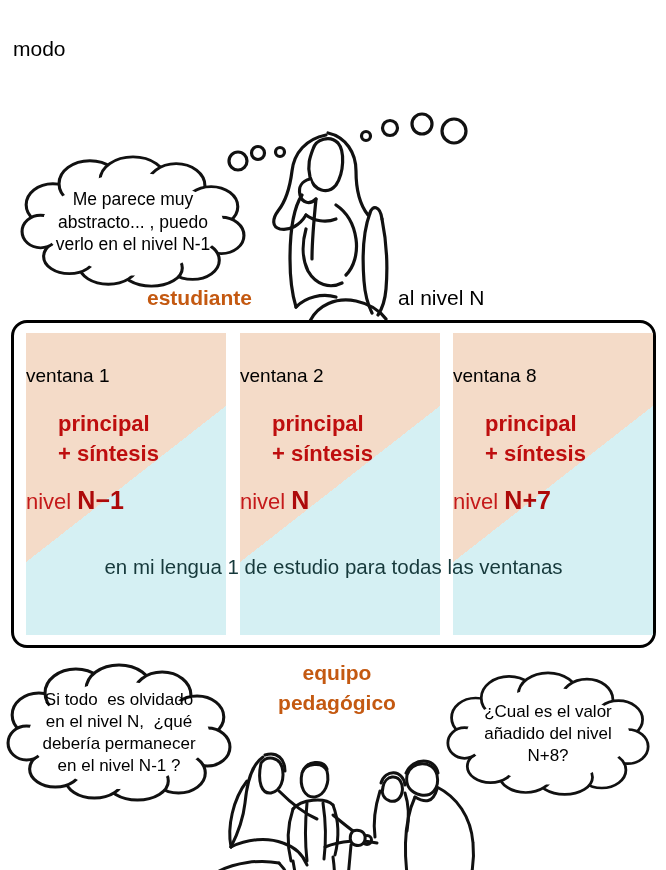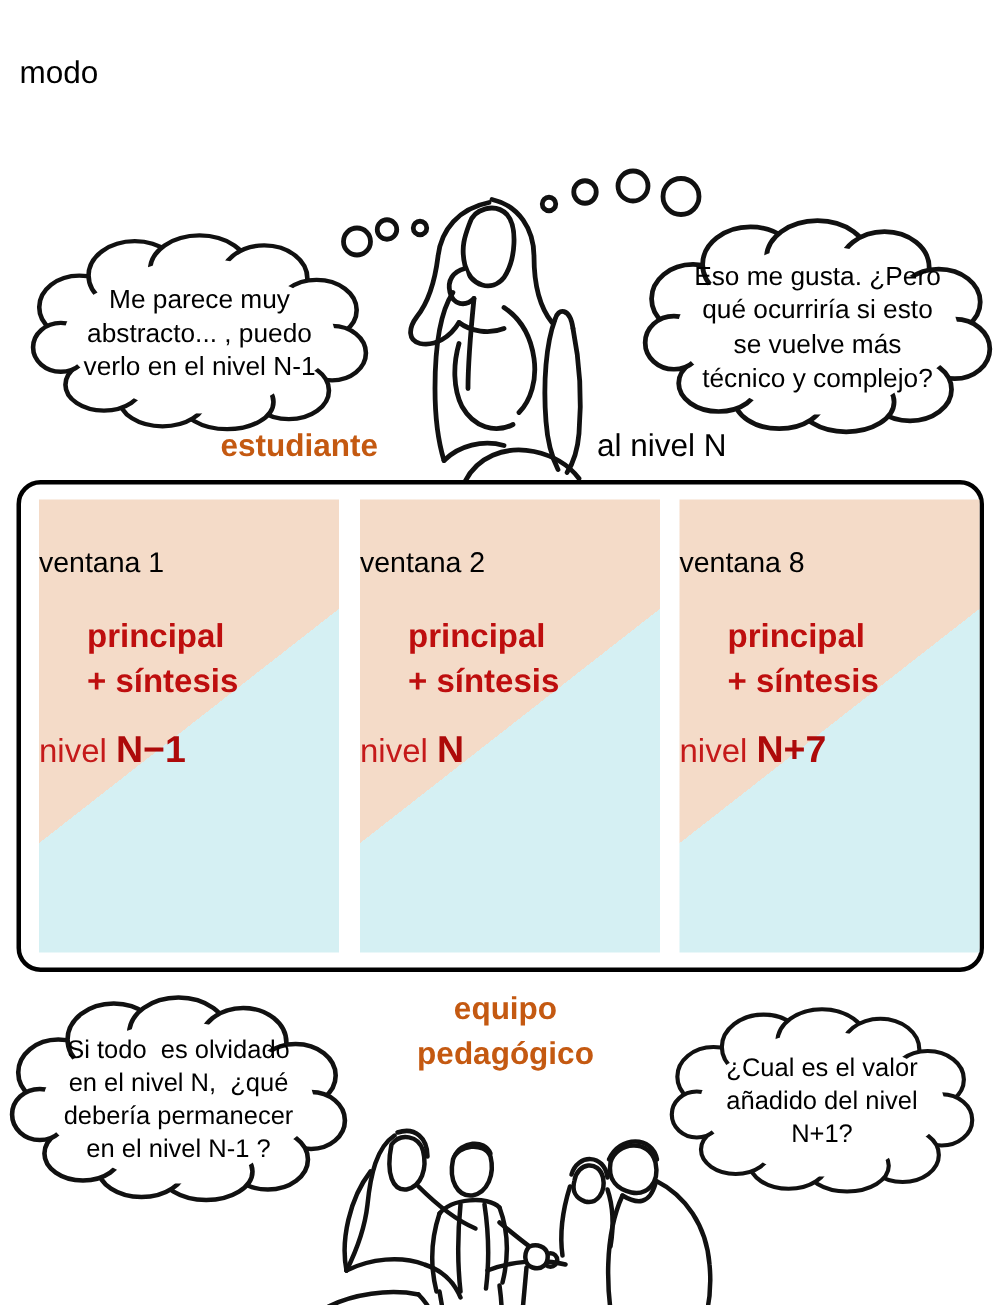--- a/index.html
+++ b/index.html
@@ -83,29 +83,20 @@
   <div class="abs mode">modo</div>
 
   <div class="bubble bub-tl">
     <svg class="cloud" viewBox="0 0 220 140" preserveAspectRatio="none">
         <use href="#cloud"></use>
       </svg>
     <div class="btxt">Me parece muy
 abstracto... , puedo
 verlo en el nivel N-1</div>
   </div>
-  <div class="bubble bub-tr">
-    <svg class="cloud" viewBox="0 0 220 140" preserveAspectRatio="none">
-        <use href="#cloud"></use>
-      </svg>
-    <div class="btxt">Eso me gusta. ¿Pero
-qué ocurriría si esto
-se vuelve más
-técnico y complejo?</div>
-  </div>
 
   <svg class="lineart art-top" viewBox="0 0 260 212">
     <g stroke="#111" stroke-width="3.2" fill="none" stroke-linecap="round" stroke-linejoin="round">
 
       <circle cx="28" cy="52" r="9"></circle>
       <circle cx="48" cy="44" r="6.5"></circle>
       <circle cx="70" cy="43" r="4.5"></circle>
 
       <circle cx="156" cy="27" r="4.5"></circle>
       <circle cx="180" cy="19" r="7.5"></circle>
@@ -149,41 +140,42 @@
       <div class="win-main">principal
 + síntesis</div>
       <div class="win-level"><span>nivel </span><span class="lvl-num">N</span></div>
     </div>
     <div class="panel p3">
       <div class="win-name">ventana 8</div>
       <div class="win-main">principal
 + síntesis</div>
       <div class="win-level"><span>nivel </span><span class="lvl-num">N+7</span></div>
     </div>
+    <div class="board-footer">en mi lengua 1 de estudio para todas las ventanas</div>
   </div>
 
   <div class="abs team-label">equipo
 pedagógico</div>
 
   <div class="bubble bub-bl">
     <svg class="cloud" viewBox="0 0 220 140" preserveAspectRatio="none">
         <use href="#cloud"></use>
       </svg>
     <div class="btxt">Si todo  es olvidado
 en el nivel N,  ¿qué
 debería permanecer
 en el nivel N-1 ?</div>
   </div>
   <div class="bubble bub-br">
     <svg class="cloud" viewBox="0 0 220 140" preserveAspectRatio="none">
         <use href="#cloud"></use>
       </svg>
     <div class="btxt">¿Cual es el valor
 añadido del nivel
-N+1?</div>
+N+8?</div>
   </div>
 
   <svg class="lineart art-bottom" viewBox="0 0 330 170">
     <g stroke="#111" stroke-width="3" fill="none" stroke-linecap="round" stroke-linejoin="round">
 
       <path d="M88,26 C76,34 72,52 70,72 C68,90 62,104 56,116"></path>
       <path d="M90,24 C102,20 110,28 110,40"></path>
       <path d="M86,32 C92,24 104,26 107,36 C110,48 106,60 96,62 C87,63 82,52 86,32 Z" fill="#fff"></path>
       <path d="M56,116 C52,96 58,68 72,50"></path>
       <path d="M104,60 C116,72 128,82 142,88"></path>

